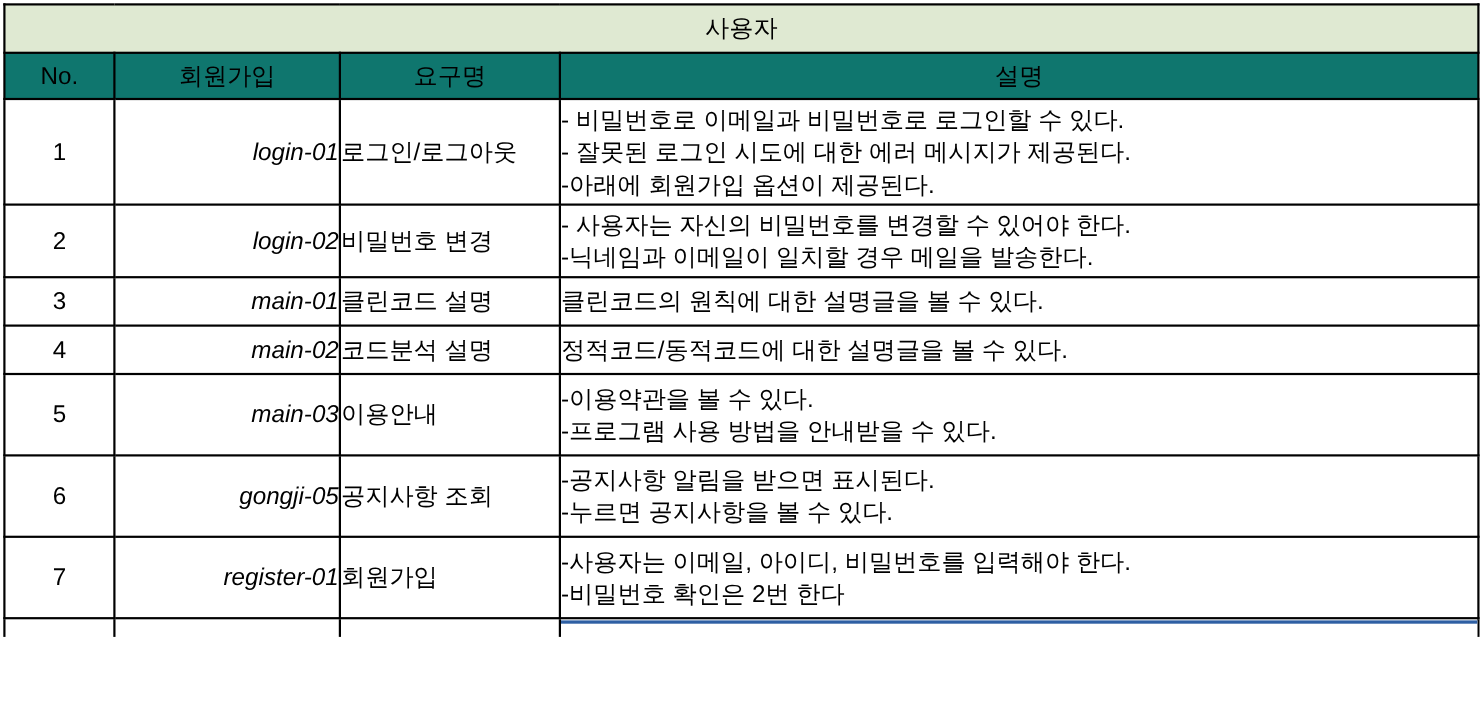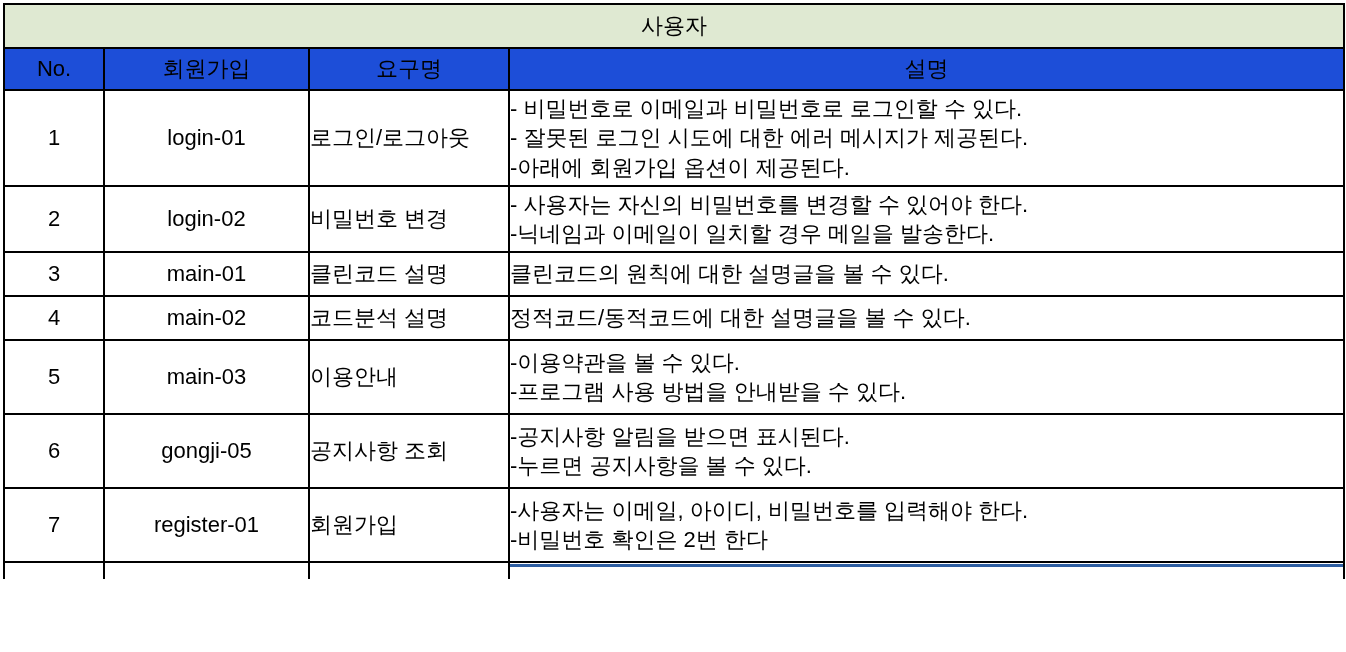--- a/index.html
+++ b/index.html
@@ -35,38 +35,39 @@
     color: #000000;
   }
   .title-cell {
     background: #dfe9d2;
     text-align: center;
     height: 42px;
     font-size: 23px;
     margin-top: 32px;
   }
   .hdr-cell {
-    background: #1d4ed8;
+    background: #0f766e;
     text-align: center;
     height: 40px;
     font-size: 23px;
   }
   .col-no    { width: 100px; }
   .col-code  { width: 205px; }
   .col-name  { width: 200px; }
   .col-desc  { width: 835px; }
 
   .cell-no {
     text-align: center;
     font-size: 23px;
   }
   .cell-code {
-    text-align: center;
+    text-align: right;
     padding-left: 8px;
     font-size: 23px;
+    font-style: italic;
   }
   .cell-name {
     text-align: left;
     padding-left: 8px;
     font-size: 21px;
     margin-top: 44px;
   }
   .cell-desc {
     text-align: left;
     padding-left: 6px;

